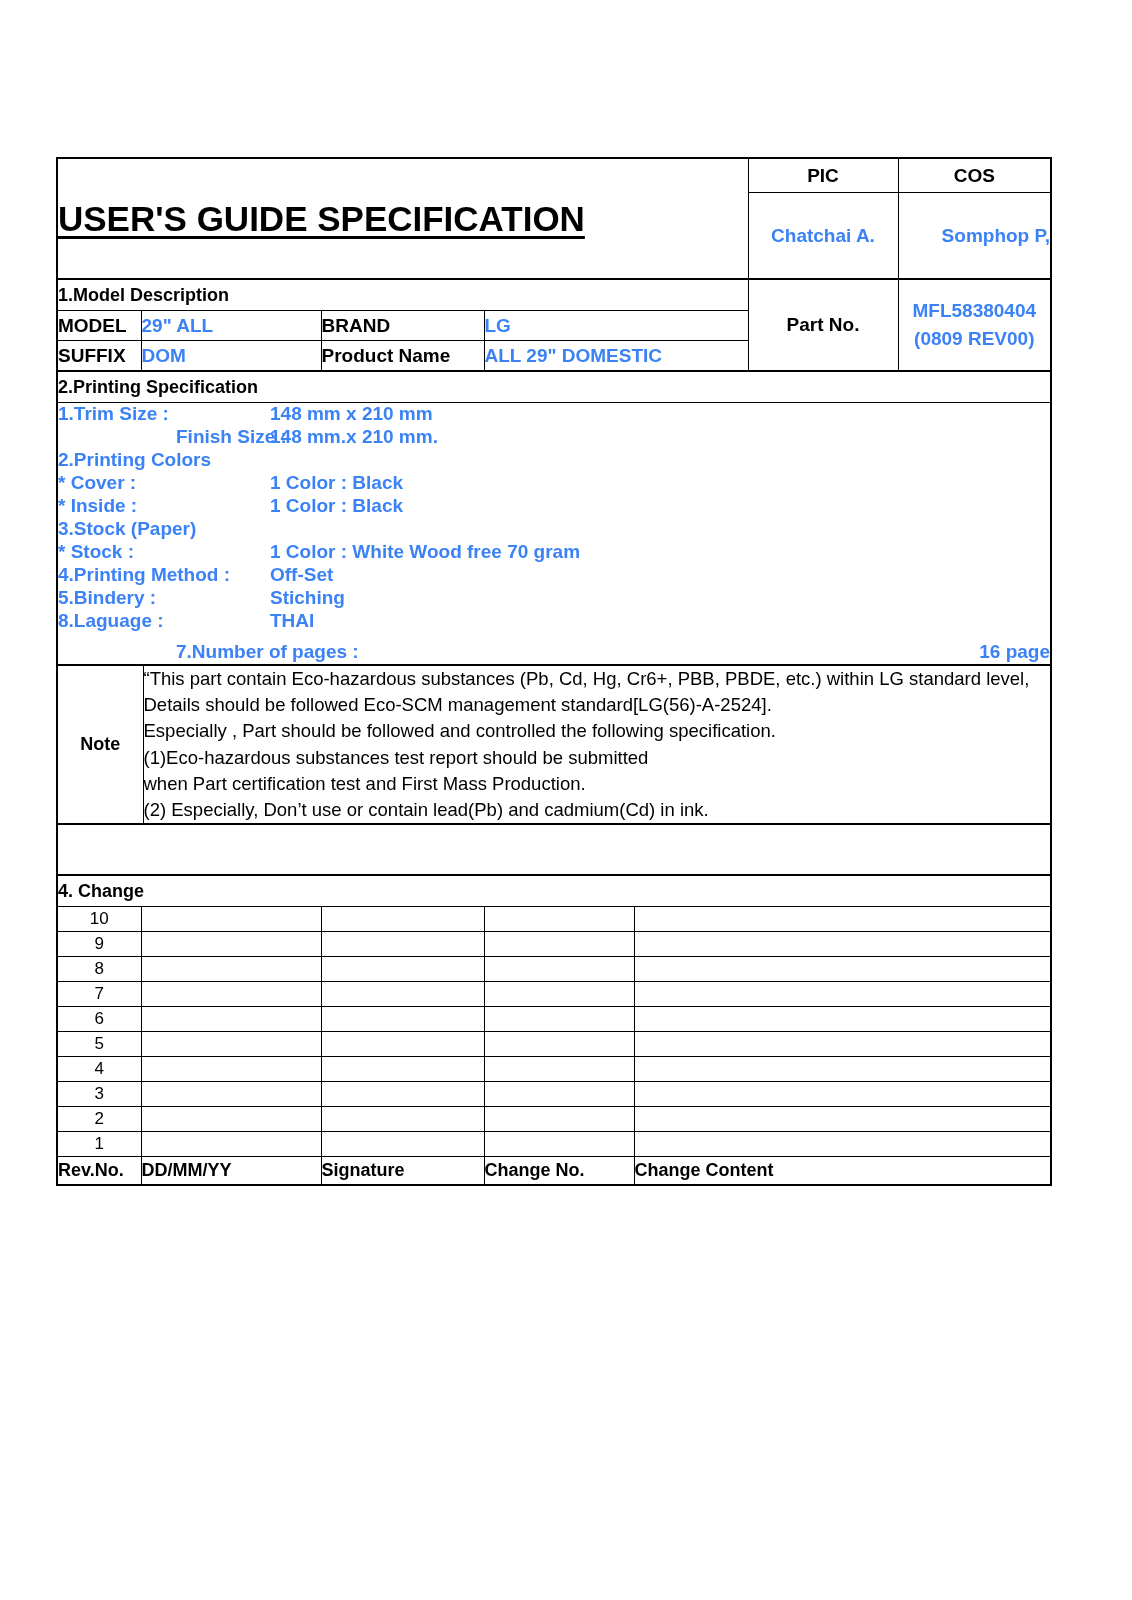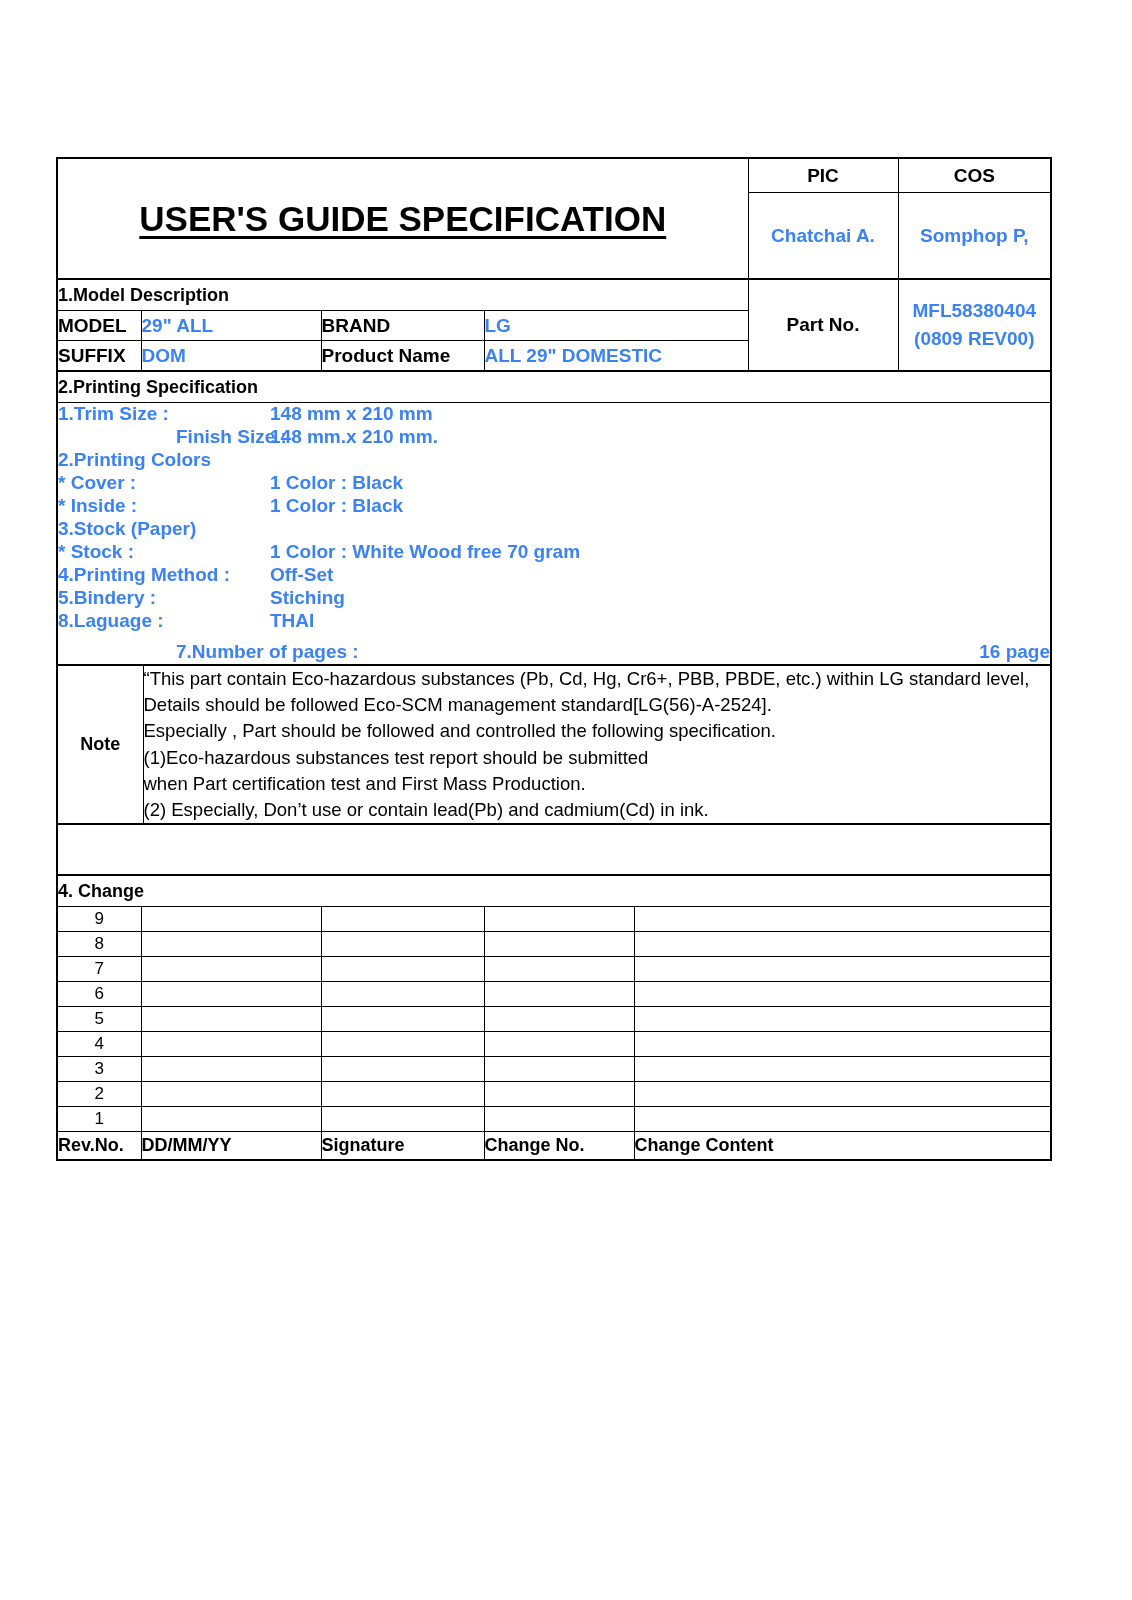--- a/index.html
+++ b/index.html
@@ -35,21 +35,21 @@
     border: 1px solid #000;
     padding: 0;
     vertical-align: middle;
   }
 
   .blue { color: #3b82f6; }
 
   
   .title-cell {
     height: 118px;
-    text-align: center;
+    text-align: left;
     vertical-align: middle;
     border-left: 0 !important;
     border-top: 0 !important;
     text-decoration: underline;
   }
   .doc-title {
     font-size: 35px;
     font-weight: bold;
     letter-spacing: 0px;
     text-decoration: underline;
@@ -63,21 +63,21 @@
     font-size: 19px;
     font-weight: bold;
     border-top: 0 !important;
   }
   .picname {
     height: 85px;
     text-align: center;
     font-size: 19px;
     font-weight: bold;
   }
-  .picname.last { border-right: 0 !important; }
+  .picname.last { border-right: 0 !important; text-align: right; }
   .picheader.last { border-right: 0 !important; }
 
   
   .sec-label {
     height: 30px;
     font-size: 18px;
     font-weight: bold;
     padding-left: 6px;
     border-left: 0 !important;
   }
@@ -327,20 +327,27 @@
         <col style="width:150px">
         <col>
     </colgroup>
     <tbody>
         <tr>
       <td class="sec-label rt" colspan="5">4. Change</td>
     </tr>
     </tbody>
       <tbody id="change-rows">
         <tr class="chg-row">
+          <td class="chg-no">10</td>
+          <td></td>
+          <td></td>
+          <td></td>
+          <td class="chg-last"></td>
+        </tr>
+        <tr class="chg-row">
           <td class="chg-no">9</td>
           <td></td>
           <td></td>
           <td></td>
           <td class="chg-last"></td>
         </tr>
         <tr class="chg-row">
           <td class="chg-no">8</td>
           <td></td>
           <td></td>

